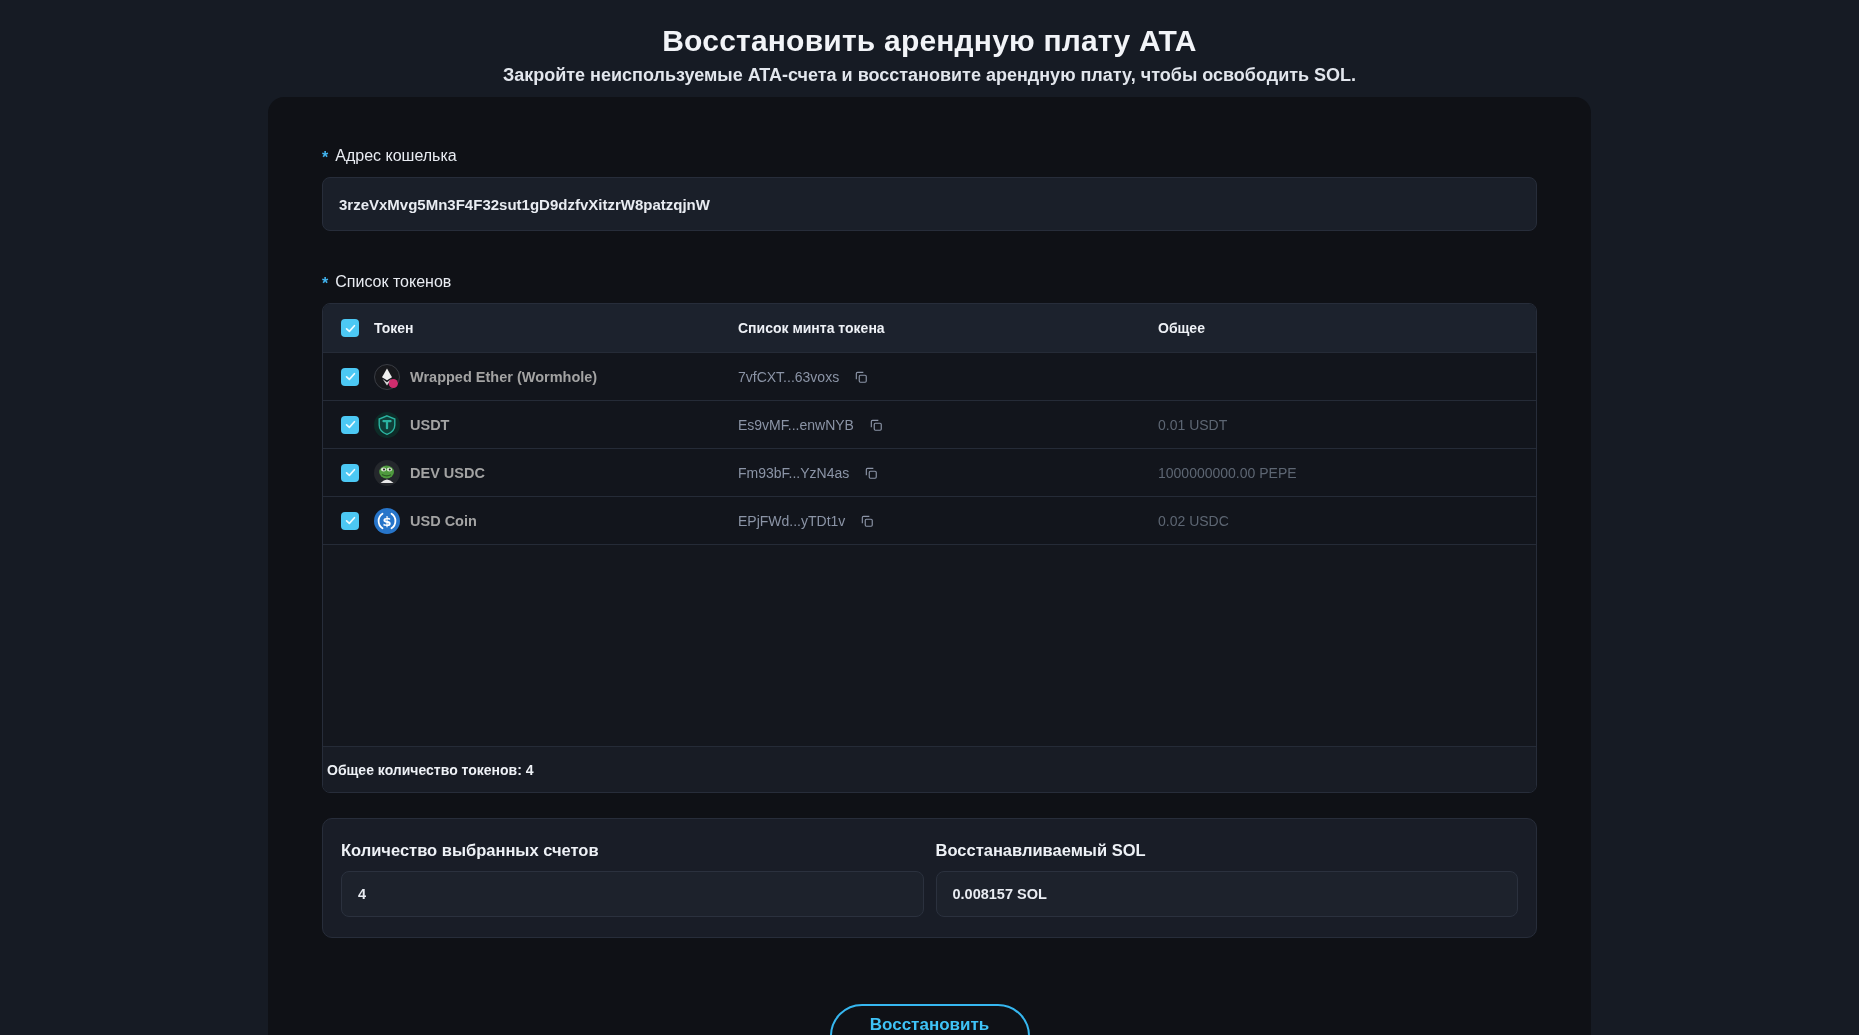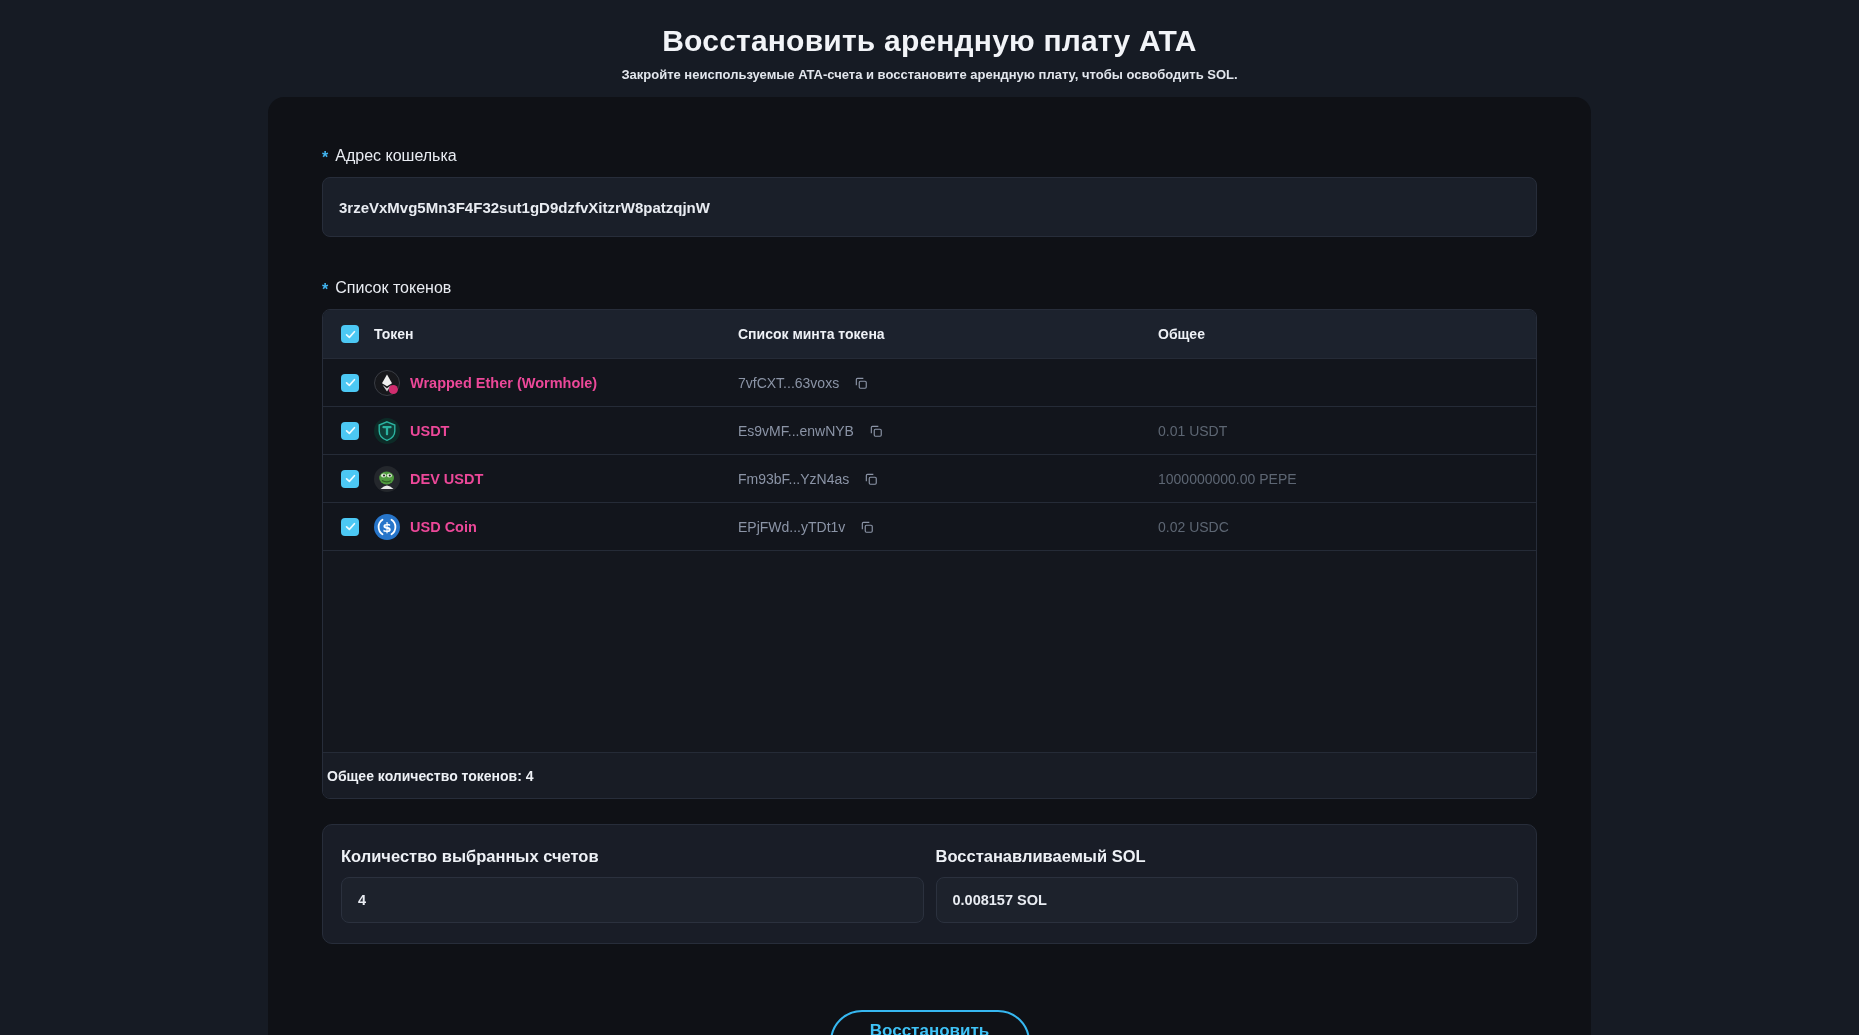--- a/index.html
+++ b/index.html
@@ -8,55 +8,55 @@
     background: #161b24;
     font-family: "Liberation Sans", "DejaVu Sans", sans-serif;
     color: #e9ecf2;
   }
   
   .page-header { text-align: center; padding-top: 21px; }
   .page-title {
     font-size: 30px; font-weight: 700; color: #f2f4f8; line-height: 40px;
     letter-spacing: 0.2px;
   }
-  .page-subtitle { font-size: 13px; font-weight: 700; color: #e2e6ed; line-height: 24px; margin-top: 2px; }
+  .page-subtitle { font-size: 18px; font-weight: 700; color: #e2e6ed; line-height: 24px; margin-top: 2px; }
 
   
   .card {
     width: 1323px; margin: 10px auto 0; background: #0f1116;
     border-radius: 16px; padding: 50px 54px 0; min-height: 953px;
   }
 
   .form-label-row { display: flex; align-items: center; gap: 7px; margin-bottom: 12px; }
   .req-mark { color: #41b3ee; font-size: 16px; font-weight: 700; transform: translateY(2px); }
   .form-label { font-size: 16px; font-weight: 500; color: #e9ecf2; }
 
   .text-input {
-    width: 100%; height: 60px; background: #1a1f29; border: 1px solid #272d3a;
+    width: 100%; height: 54px; background: #1a1f29; border: 1px solid #272d3a;
     border-radius: 8px; color: #e9ecf2; font-size: 15px; font-weight: 600;
     padding: 0 16px; outline: none; font-family: inherit;
   }
 
   .section-gap { margin-top: 42px; }
 
   
   .token-table {
     border: 1px solid #272d3a; border-radius: 8px; overflow: hidden;
     background: #12151c;
   }
   .trow {
     display: grid; grid-template-columns: 51px 364px 420px 1fr;
     align-items: center; height: 48px;
   }
   .thead { background: #1c222d; font-weight: 700; font-size: 14px; color: #eef1f6; }
   .tbody .trow { border-top: 1px solid #252b37; background: #12151c; }
   .cell { display: flex; align-items: center; }
   .cb-cell { padding-left: 18px; }
   .token-cell { gap: 0; }
-  .token-name { font-size: 14.5px; font-weight: 700; color: #ec4899; }
+  .token-name { font-size: 14.5px; font-weight: 700; color: #a3a3a3; }
   .mint { font-size: 14px; color: #8b94a6; }
   .mint-cell { gap: 15px; }
   .bal-cell { font-size: 14px; color: #5d6673; }
 
   .checkbox {
     width: 18px; height: 18px; border-radius: 4px; background: #4cc8f4;
     display: inline-flex; align-items: center; justify-content: center;
     cursor: pointer; flex: 0 0 auto;
   }
   .token-icon { width: 26px; height: 26px; margin-right: 10px; flex: 0 0 auto; }
@@ -202,21 +202,21 @@
           <svg class="token-icon" viewBox="0 0 26 26">
             <circle cx="13" cy="13" r="13" fill="#24272c"></circle>
             <ellipse cx="12.6" cy="12" rx="7.4" ry="6.4" fill="#4f9a3e"></ellipse>
             <ellipse cx="9.6" cy="9.4" rx="2.6" ry="2" fill="#d9e8d2"></ellipse>
             <ellipse cx="15.4" cy="9.4" rx="2.6" ry="2" fill="#d9e8d2"></ellipse>
             <circle cx="10" cy="9.6" r="1" fill="#1b1b1b"></circle>
             <circle cx="15.8" cy="9.6" r="1" fill="#1b1b1b"></circle>
             <path d="M8 14.5 Q12.5 17 17 14.8" fill="none" stroke="#2e5c24" stroke-width="1.2"></path>
             <path d="M6.5 23 Q13 15.8 19.5 23 Z" fill="#e8e8e8"></path>
           </svg>
-          <span class="token-name">DEV USDT</span>
+          <span class="token-name">DEV USDC</span>
         </div>
         <div class="cell mint-cell">
           <span class="mint">Fm93bF...YzN4as</span>
           <span class="copy-btn">
             <svg width="14" height="14" viewBox="0 0 24 24" fill="none" stroke="#8b94a6" stroke-width="2">
                 <rect x="9" y="9" width="12" height="12" rx="2"></rect>
                 <path d="M4 16 V6 a2 2 0 0 1 2-2 h10"></path>
               </svg>
           </span>
         </div>

